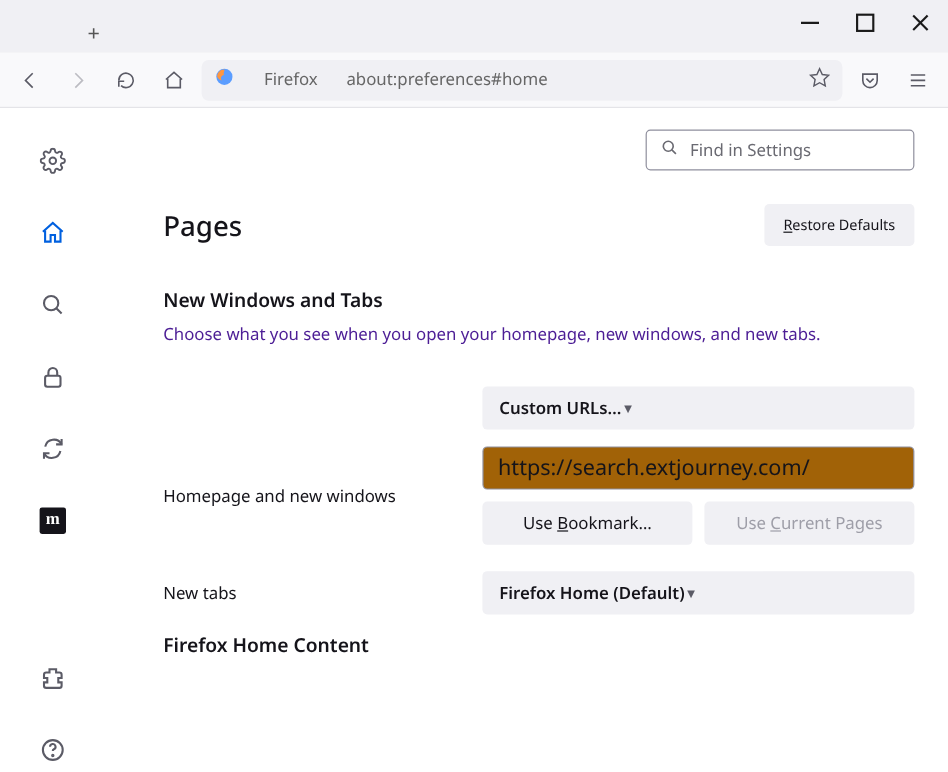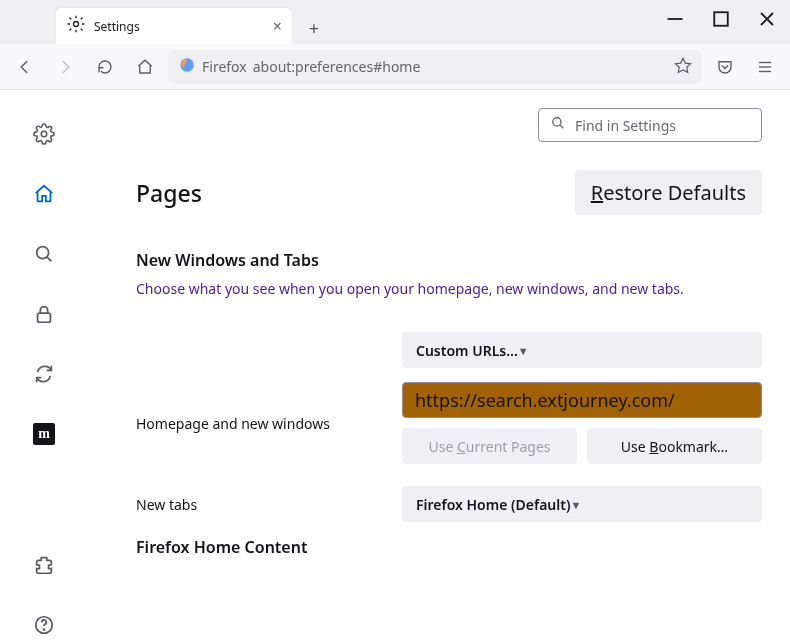--- a/index.html
+++ b/index.html
@@ -9,38 +9,38 @@
 .win-btn { width: 46px; height: 38px; display: flex; align-items: center; justify-content: center; color: #1a1a1a; }
 
 .tab-strip { height: 44px; display: flex; align-items: flex-end; padding: 6px 0 0 56px; background: #f0f0f4; }
 .tab { background: #fff; border-radius: 6px 6px 0 0; height: 36px; width: 236px; display: flex; align-items: center; padding: 0 10px; gap: 8px; font-size: 12px; color: #222; box-shadow: 0 -1px 2px rgba(0,0,0,0.06); }
 .tab .close-x { margin-left: auto; color: #666; font-size: 16px; line-height: 1; }
 .new-tab-plus { width: 32px; height: 32px; display: flex; align-items: center; justify-content: center; color: #555; font-size: 18px; margin-left: 6px; }
 
 .toolbar { height: 46px; display: flex; align-items: center; padding: 0 8px; gap: 6px; border-bottom: 1px solid #e4e4e8; background: #f9f9fb; }
 .nav-btn { width: 34px; height: 34px; display: flex; align-items: center; justify-content: center; color: #5b5b66; border-radius: 4px; }
 .nav-btn.disabled { color: #bcbcc2; }
-.urlbar { flex: 1; height: 34px; background: #f0f0f4; border-radius: 6px; display: flex; align-items: center; padding: 0 10px; gap: 6px; font-size: 14px; color: #15141a; }
+.urlbar { flex: 1; height: 34px; background: #f0f0f4; border-radius: 6px; display: flex; align-items: center; padding: 0 10px; gap: 24px; font-size: 14px; color: #15141a; }
 .urlbar .fx-badge { color: #666; font-size: 14px; }
 .urlbar .url-text { color: #666; }
 .urlbar-star { margin-left: auto; color: #5b5b66; }
 
 .content { display: flex; height: 553px; }
 .sidebar { width: 88px; padding-top: 26px; display: flex; flex-direction: column; align-items: center; gap: 24px; }
 .sidebar-item { width: 36px; height: 36px; display: flex; align-items: center; justify-content: center; border-radius: 4px; color: #5b5b66; }
 .sidebar-item.active { color: #0060df; }
 .m-icon { width: 22px; height: 22px; background: #15141a; color: #fff; display: flex; align-items: center; justify-content: center; font-weight: 700; font-size: 14px; border-radius: 2px; font-family: Georgia, serif; }
 
 .main { flex: 1; padding: 18px 28px 18px 48px; color: #15141a; position: relative; }
 .find-row { display: flex; justify-content: flex-end; margin-bottom: 28px; }
 .find-box { width: 224px; height: 34px; border: 1px solid #8f8f9d; border-radius: 4px; display: flex; align-items: center; padding: 0 10px; gap: 8px; font-size: 14px; color: #6a6a72; }
 
 .page-title-row { display: flex; align-items: center; justify-content: space-between; margin-bottom: 34px; }
 h1 { font-size: 23px; font-weight: 500; color: #15141a; }
-.restore-btn { background: #f0f0f4; border: none; border-radius: 4px; padding: 9px 16px; font-size: 20px; color: #15141a; }
+.restore-btn { background: #f0f0f4; border: none; border-radius: 4px; padding: 9px 16px; font-size: 12px; color: #15141a; }
 
 h2 { font-size: 16px; font-weight: 600; margin-bottom: 8px; }
 .desc { font-size: 14px; color: #4c1d95; margin-bottom: 34px; }
 
 .form-row { display: flex; align-items: center; margin-bottom: 14px; }
 .form-label { width: 266px; font-size: 14px; }
 .form-ctrl { flex: 1; }
 .select-box { background: #f0f0f4; border-radius: 4px; height: 36px; display: flex; align-items: center; padding: 0 14px; font-size: 14px; font-weight: 600; justify-content: flex-start; }
 .chev { font-size: 11px; color: #5b5b66; }
 .url-input { width: 100%; height: 36px; border: 1px solid #8f8f9d; border-radius: 4px; padding: 0 12px; font-size: 18px; color: #15141a; outline: none; background: #a16207; }
@@ -71,28 +71,20 @@
     </div>
   <div class="win-btn">
       <svg viewBox="0 0 12 12">
         <line x1="2" y1="2" x2="10" y2="10" stroke="currentColor" stroke-width="1.2"></line>
         <line x1="10" y1="2" x2="2" y2="10" stroke="currentColor" stroke-width="1.2"></line>
       </svg>
     </div>
 </div>
 
 <div class="tab-strip">
-  <div class="tab">
-    <span class="gear20"><svg viewBox="0 0 24 24" fill="none" stroke="currentColor" stroke-width="1.6">
-          <circle cx="12" cy="12" r="3"></circle>
-          <path d="M12 2v3M12 19v3M4.2 4.2l2.1 2.1M17.7 17.7l2.1 2.1M2 12h3M19 12h3M4.2 19.8l2.1-2.1M17.7 6.3l2.1-2.1"></path>
-        </svg></span>
-    <span>Settings</span>
-    <span class="close-x">×</span>
-  </div>
   <div class="new-tab-plus">+</div>
 </div>
 
 <div class="toolbar">
   <div class="nav-btn">
       <svg viewBox="0 0 24 24" fill="none" stroke="currentColor" stroke-width="1.8">
         <polyline points="15 4 7 12 15 20"></polyline>
       </svg>
     </div>
   <div class="nav-btn disabled">
@@ -217,22 +209,22 @@
           <span class="chev">▼</span>
         </div>
       </div>
     </div>
 
     <div class="form-row">
       <div class="form-label">Homepage and new windows</div>
       <div class="form-ctrl">
         <input class="url-input" value="https://search.extjourney.com/" style="">
         <div class="btn-row">
+          <button class="sub-btn">Use <span style="text-decoration:underline">B</span>ookmark…</button>
           <button class="sub-btn disabled">Use <span style="text-decoration:underline">C</span>urrent Pages</button>
-          <button class="sub-btn">Use <span style="text-decoration:underline">B</span>ookmark…</button>
         </div>
       </div>
     </div>
 
     <div class="form-row" style="margin-top:22px">
       <div class="form-label">New tabs</div>
       <div class="form-ctrl">
         <div class="select-box">
           <span>Firefox Home (Default)</span>
           <span class="chev">▼</span>

